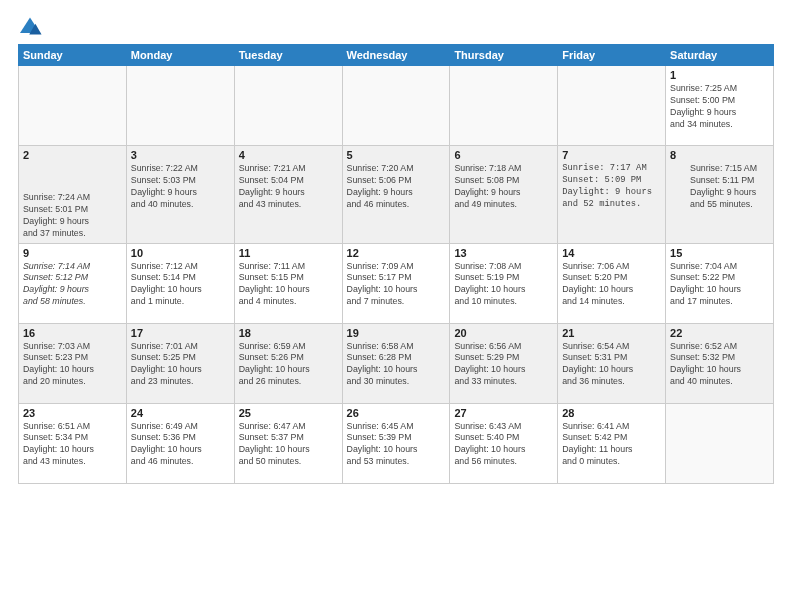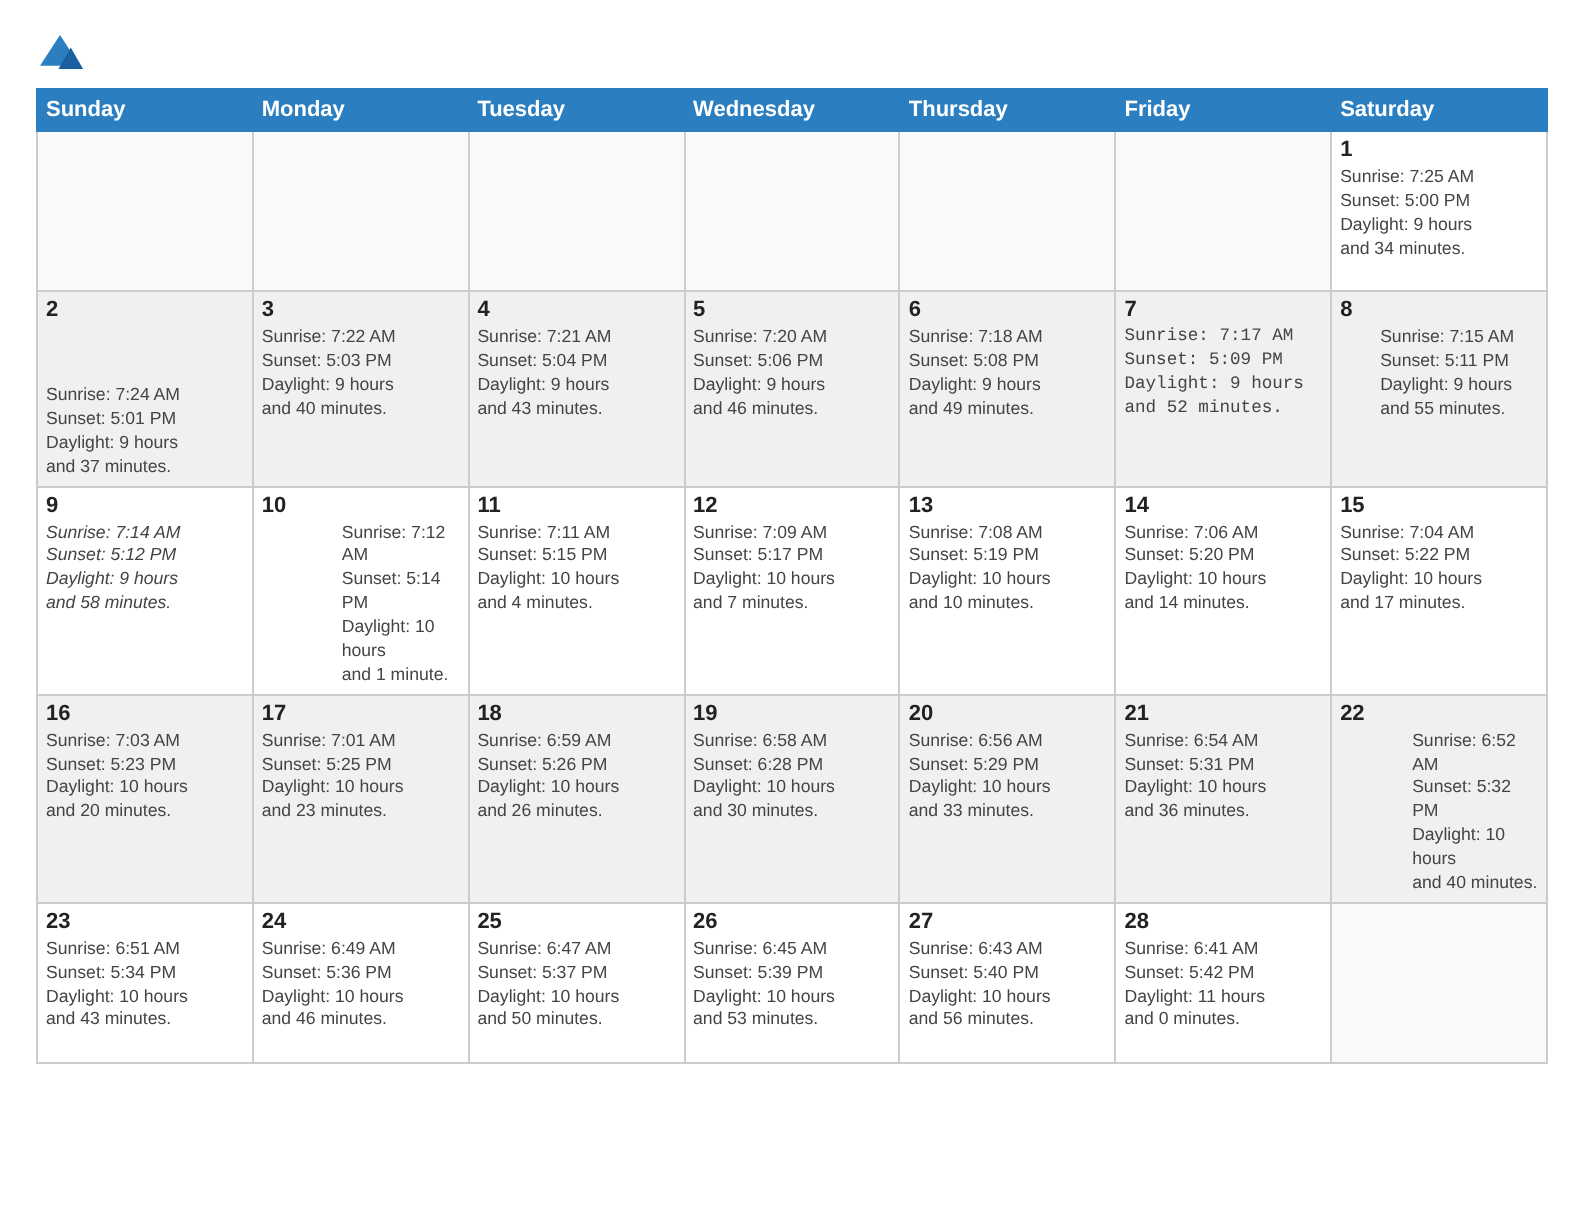--- a/index.html
+++ b/index.html
@@ -187,21 +187,21 @@
         <tr>
           <td>
             <span class="day-num">9</span>
             <div class="day-info" style="white-space: pre-line; font-style: italic;">Sunrise: 7:14 AM
 Sunset: 5:12 PM
 Daylight: 9 hours
 and 58 minutes.</div>
           </td>
           <td>
             <span class="day-num">10</span>
-            <div class="day-info" style="white-space: pre-line; margin-left: 40px;">Sunrise: 7:12 AM
+            <div class="day-info" style="white-space: pre-line;">Sunrise: 7:12 AM
 Sunset: 5:14 PM
 Daylight: 10 hours
 and 1 minute.</div>
           </td>
           <td>
             <span class="day-num">11</span>
             <div class="day-info" style="white-space: pre-line;">Sunrise: 7:11 AM
 Sunset: 5:15 PM
 Daylight: 10 hours
 and 4 minutes.</div>
@@ -273,21 +273,21 @@
           </td>
           <td>
             <span class="day-num">21</span>
             <div class="day-info" style="white-space: pre-line;">Sunrise: 6:54 AM
 Sunset: 5:31 PM
 Daylight: 10 hours
 and 36 minutes.</div>
           </td>
           <td>
             <span class="day-num">22</span>
-            <div class="day-info" style="white-space: pre-line; margin-left: 36px;">Sunrise: 6:52 AM
+            <div class="day-info" style="white-space: pre-line;">Sunrise: 6:52 AM
 Sunset: 5:32 PM
 Daylight: 10 hours
 and 40 minutes.</div>
           </td>
         </tr>
         <tr>
           <td>
             <span class="day-num">23</span>
             <div class="day-info" style="white-space: pre-line;">Sunrise: 6:51 AM
 Sunset: 5:34 PM

